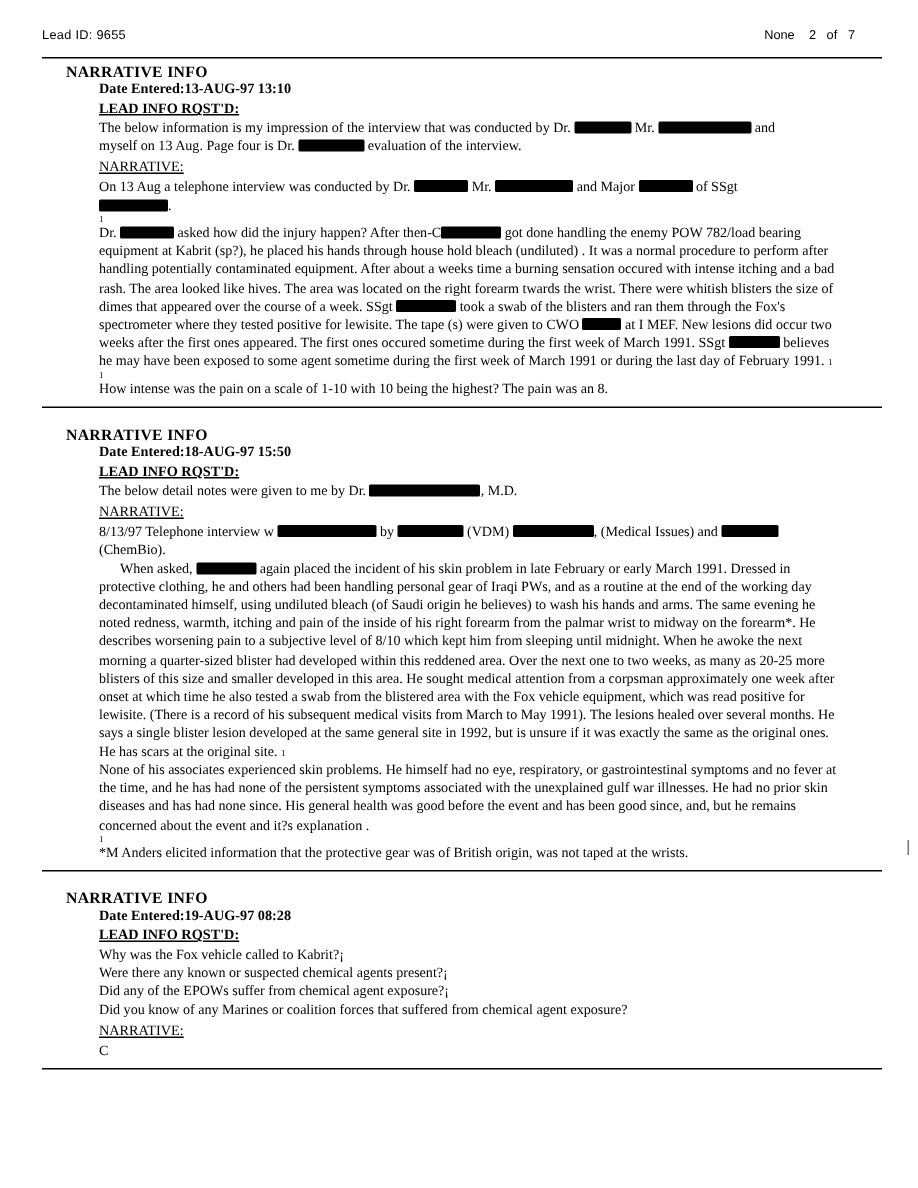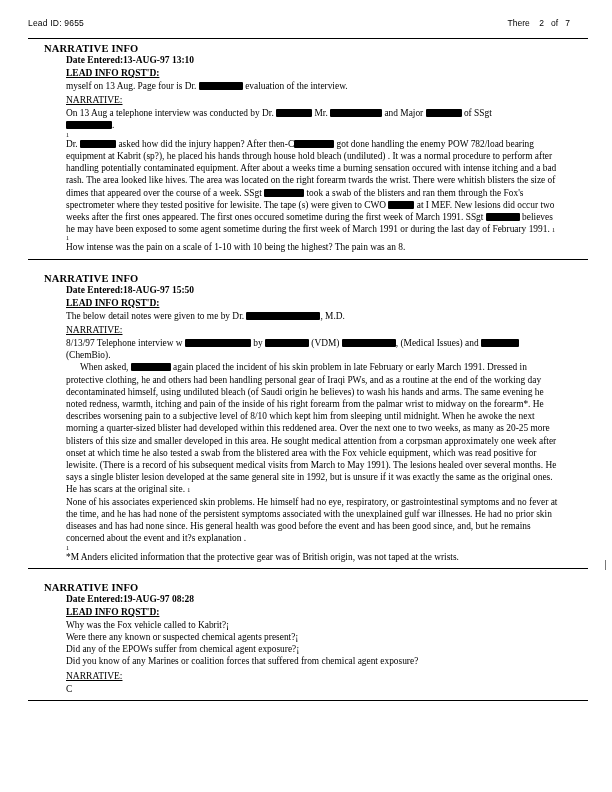--- a/index.html
+++ b/index.html
@@ -106,39 +106,42 @@
 <body>
 
 <div class="page">
 
   <div class="header">
     <div class="left">
       <span>Lead ID:</span>
       <span>9655</span>
     </div>
     <div class="right">
-      <span>There</span>
+      <span>None</span>
       &nbsp;&nbsp;
       <span>2</span>
       &nbsp;
       <span>of</span>
       &nbsp;
       <span>7</span>
     </div>
   </div>
 
   <div class="hr"></div>
 
   <div class="section">
     <div class="sec-title">NARRATIVE INFO</div>
     <div class="date-line">
       <span>Date Entered:</span><span>13-AUG-97 13:10</span>
     </div>
     <div class="lead-line">LEAD INFO RQST'D:</div>
     <div class="body-text">
+      <div>The below information is my impression of the interview that was conducted by Dr.
+        <span class="redact" style="width:38px"></span> Mr.
+        <span class="redact" style="width:62px"></span> and</div>
       <div>myself on 13 Aug.  Page four is Dr.
         <span class="redact" style="width:44px"></span> evaluation of the interview.</div>
     </div>
     <div class="narr-label">NARRATIVE:</div>
     <div class="body-text">
       <div>On 13 Aug a telephone interview was conducted by Dr.
         <span class="redact" style="width:36px"></span> Mr.
         <span class="redact" style="width:52px"></span> and Major
         <span class="redact" style="width:36px"></span> of SSgt</div>
       <div>

